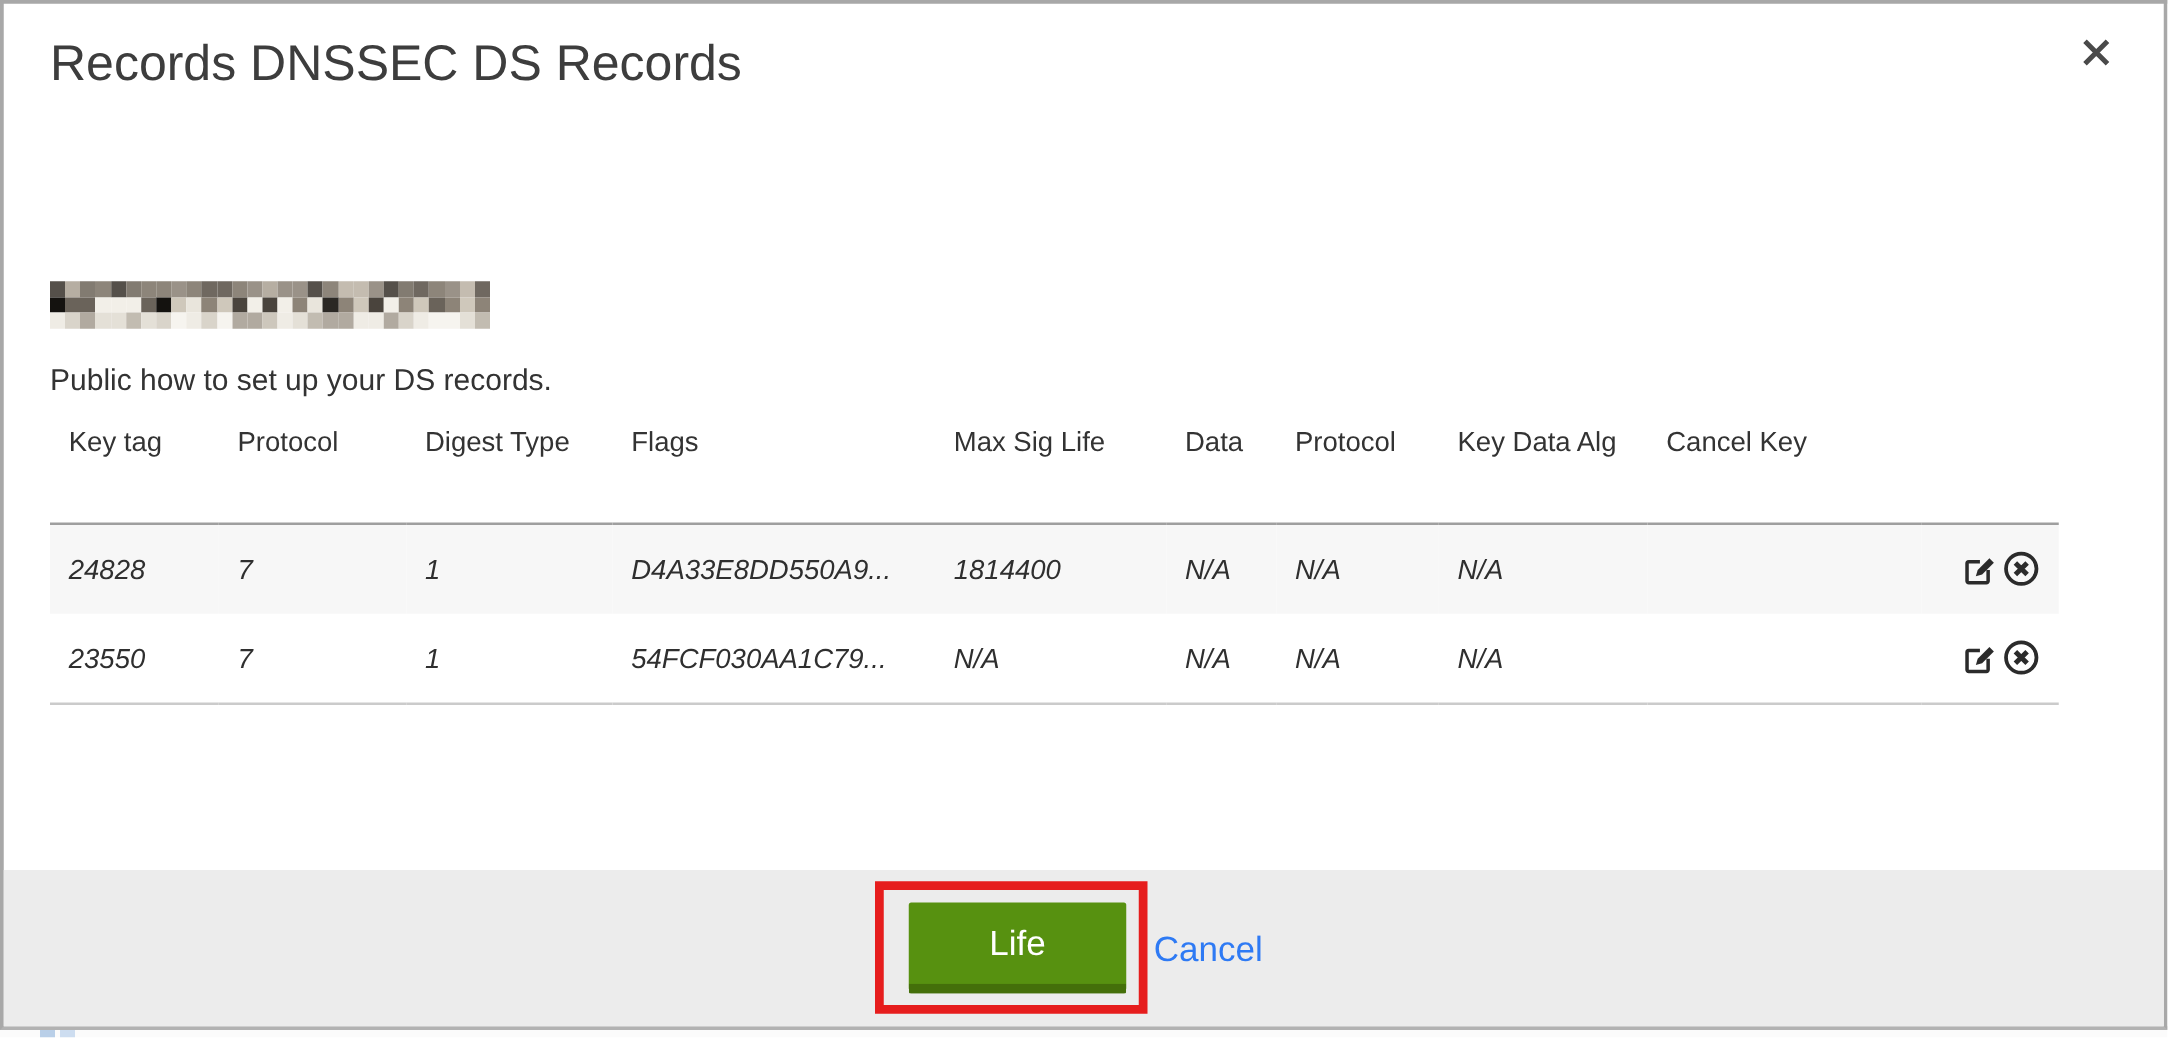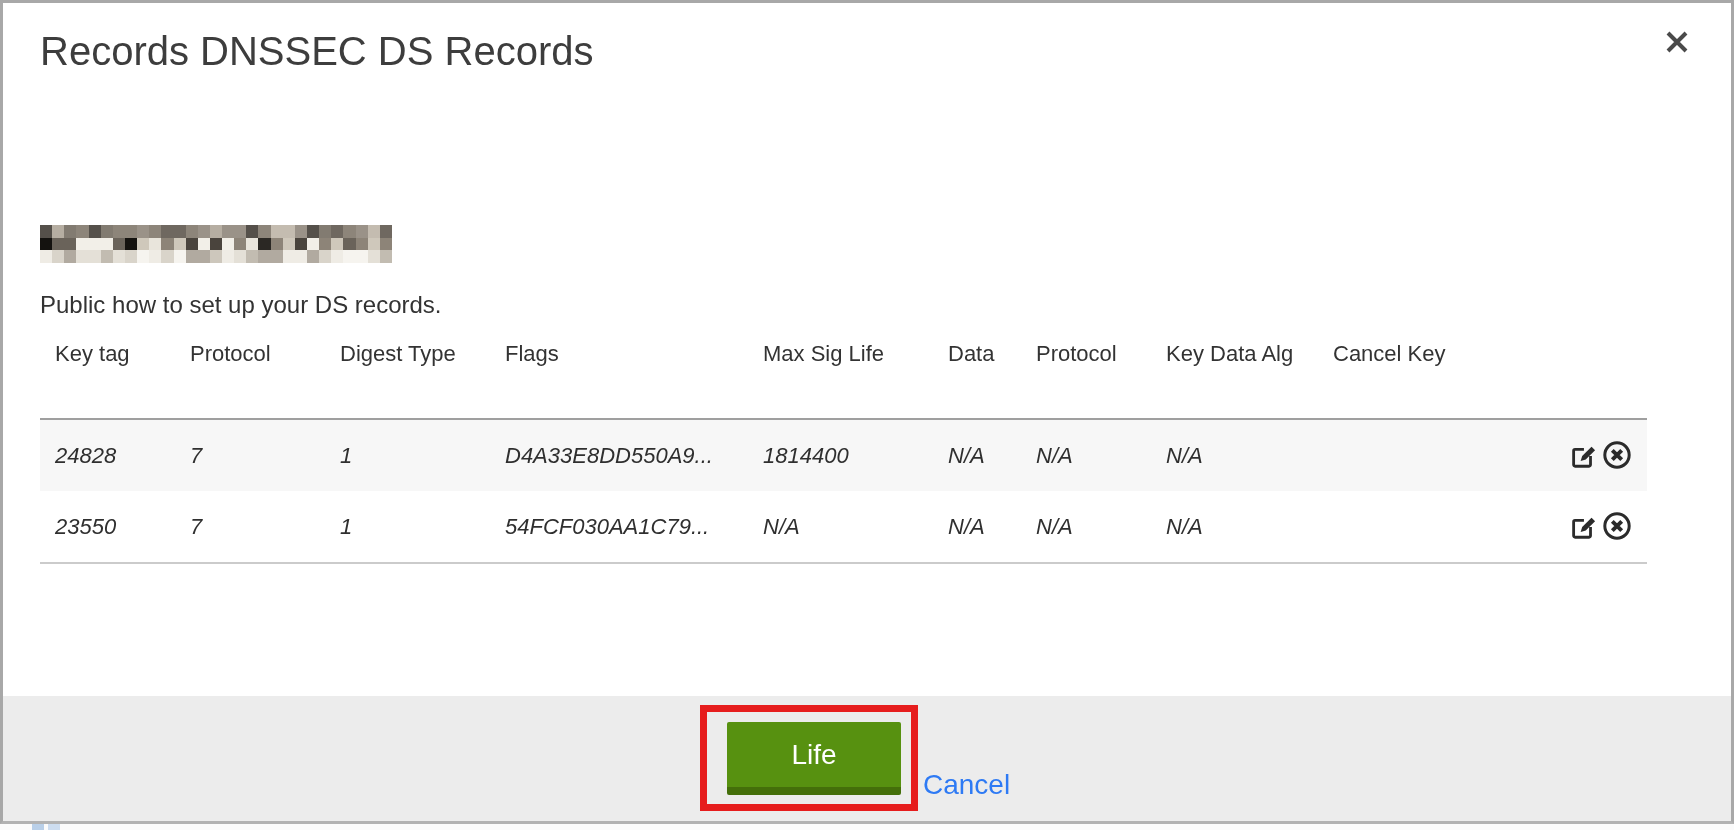--- a/index.html
+++ b/index.html
@@ -82,21 +82,21 @@
 
   .save-btn {
     position: absolute; left: 724px; top: 26px; width: 174px; height: 73px;
     background: #579110; border: none; border-bottom: 8px solid #446f0a; border-radius: 2px;
     color: #ffffff; font-size: 28px; font-family: "Liberation Sans", sans-serif;
     cursor: pointer;
   }
 
   .cancel-link {
     position: absolute; left: 920px; top: 48px;
-    font-size: 28px; color: #2e7af4; text-decoration: none; cursor: pointer; margin-top: 25px;
+    font-size: 28px; color: #2e7af4; text-decoration: none; cursor: pointer;
   }
 </style>
 </head>
 <body>
 
 <div class="screen">
 
   <div class="modal">
 
     <h1 class="title">Records DNSSEC DS Records</h1>

